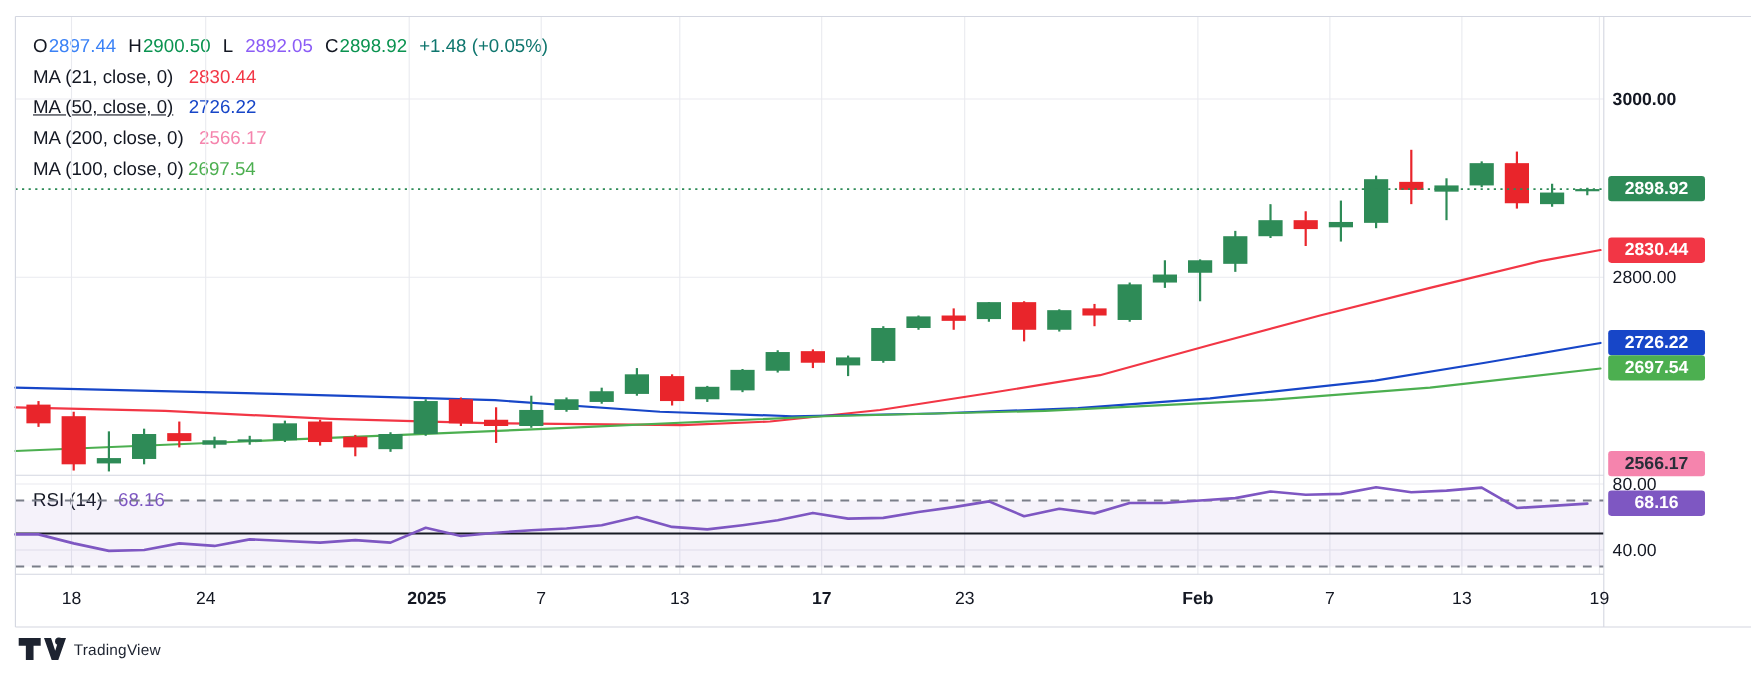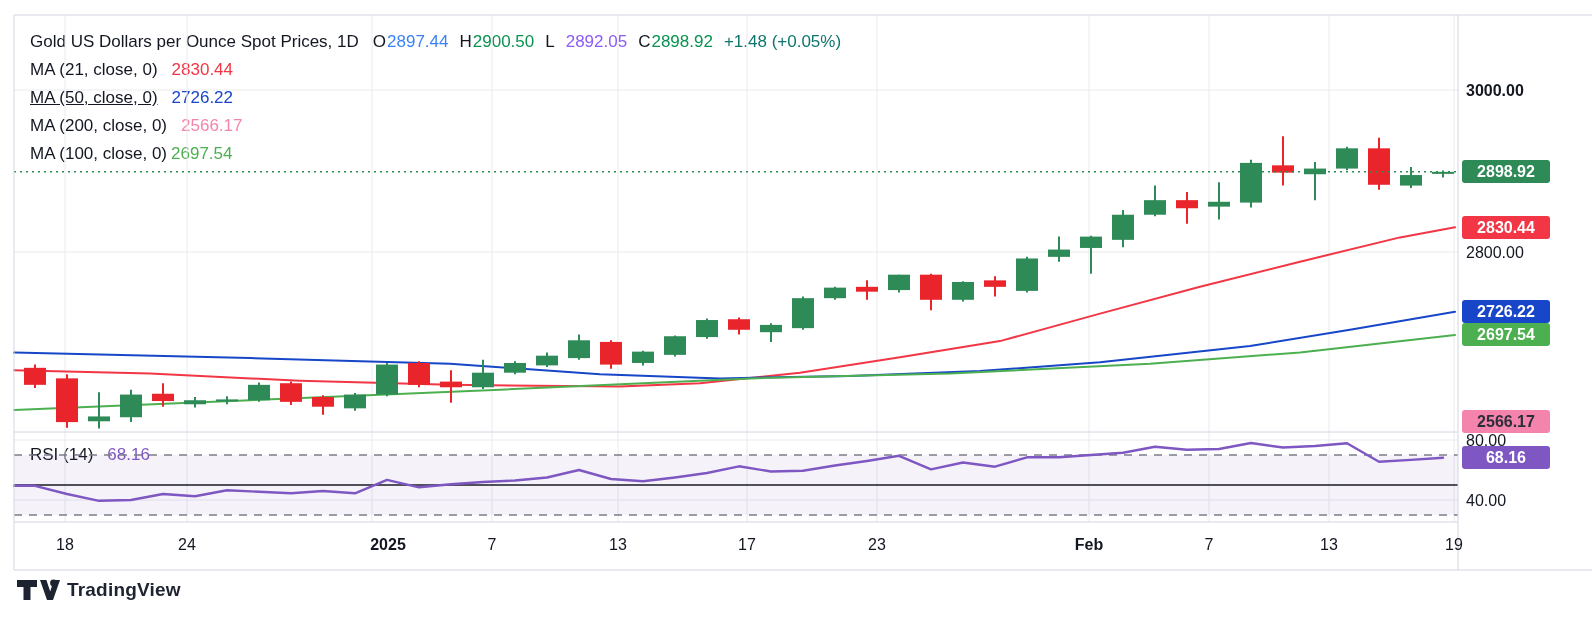--- a/index.html
+++ b/index.html
@@ -22,34 +22,33 @@
   .ax-plain{position:absolute;left:1466px;width:96px;font-size:16px;color:#131722;
             height:23px;line-height:23px;}
   .ax-badge{position:absolute;left:1462px;width:88px;height:23px;line-height:23px;
             border-radius:3px;text-align:center;font-size:16px;font-weight:700;color:#fff;}
   
   #time-axis-labels{position:absolute;left:0;top:0;z-index:6;pointer-events:none;}
   .tx{position:absolute;top:536px;font-size:16px;color:#131722;transform:translateX(-50%);}
   .tx.bold{font-weight:700;}
   
   #logo{position:absolute;left:16px;top:579px;display:flex;align-items:center;gap:7px;z-index:2;}
-  #logo-text{font-size:19px;font-weight:700;color:#1d2330;letter-spacing:.2px;}
+  #logo-text{font-size:14px;font-weight:400;color:#1d2330;letter-spacing:.2px;}
 </style>
 </head>
 <body>
 
 <div id="app">
 
   <div class="strip" style="left:14px;top:15px;width:1444px;height:507px;"></div>
   <div class="strip" style="left:1458px;top:15px;width:134px;height:555px;"></div>
   <div class="strip" style="left:14px;top:522px;width:1444px;height:48px;"></div>
 
   <div id="legend">
     <div class="lg-row">
-      <span class="lg-title">Gold US Dollars per Ounce Spot Prices, 1D</span>
       <span class="ohlc-field"><span>O</span><span class="val ohlc-val" style="color: #3b82f6;">2897.44</span></span>
       <span class="ohlc-field"><span>H</span><span class="val ohlc-val" style="color: rgb(10, 147, 80);">2900.50</span></span>
       <span class="ohlc-field"><span>L</span><span class="val ohlc-val" style="color: #8b5cf6; margin-left: 11px;">2892.05</span></span>
       <span class="ohlc-field"><span>C</span><span class="val ohlc-val" style="color: rgb(10, 147, 80);">2898.92</span></span>
       <span class="ohlc-val" style="color: #0f766e;">+1.48 (+0.05%)</span>
     </div>
     <div id="ma-rows">
         <div class="lg-row">
           <span style="margin-right: 14px;">MA (21, close, 0)</span>
           <span style="color: rgb(242, 54, 69);">2830.44</span>
@@ -300,21 +299,21 @@
       <div class="ax-plain" style="top: 428.5px;">80.00</div>
       <div class="ax-badge" style="background: rgb(126, 87, 194); top: 446.26px;">68.16</div>
       <div class="ax-plain" style="top: 488.5px;">40.00</div>
     </div>
   <div id="time-axis-labels">
       <div class="tx" style="left: 65px;">18</div>
       <div class="tx" style="left: 187px;">24</div>
       <div class="tx bold" style="left: 352px; margin-left: 36px;">2025</div>
       <div class="tx" style="left: 492px;">7</div>
       <div class="tx" style="left: 618px;">13</div>
-      <div class="tx" style="left: 747px;">17</div>
+      <div class="tx" style="left: 747px; font-weight: bold;">17</div>
       <div class="tx" style="left: 877px;">23</div>
       <div class="tx bold" style="left: 1089px; text-align: center;">Feb</div>
       <div class="tx" style="left: 1209px;">7</div>
       <div class="tx" style="left: 1329px;">13</div>
       <div class="tx" style="left: 1454px;">19</div>
     </div>
 
   <div id="logo">
     <svg width="44" height="22" viewBox="0 0 44 22">
       <path d="M1 1 h20 v7 h-6.5 v13 h-7 V8 H1 Z" fill="#1d2330"></path>

